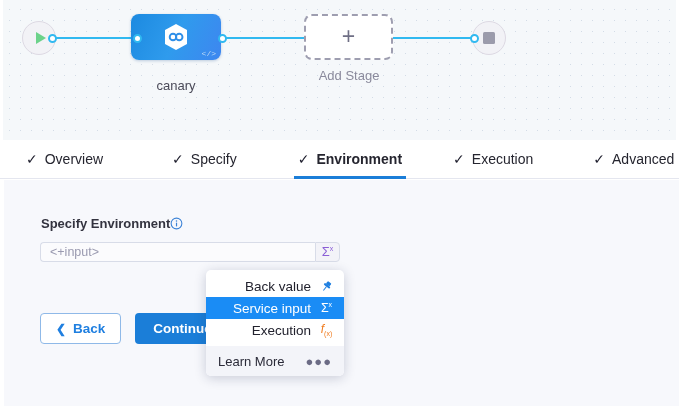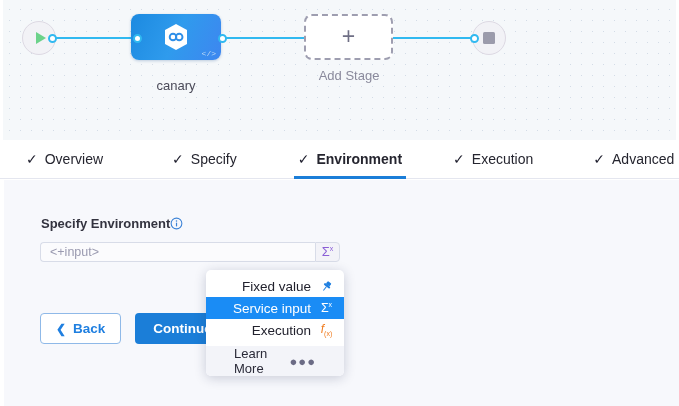--- a/index.html
+++ b/index.html
@@ -331,21 +331,21 @@
   }
   .fx-glyph sub { font-size: 7px; font-style: normal; }
 
   .dd-sep { height: 5px; }
   .dd-footer {
     height: 30px;
     background: #f3f4f9;
     display: flex;
     align-items: center;
     justify-content: space-between;
-    padding: 0 28px;
+    padding: 0 12px;
     cursor: pointer;
   }
   .dd-footer-label {
     font-size: 13px;
     color: #2a2a38;
   }
   .dots-glyph {
     font-size: 13px;
     color: #6b6b85;
     letter-spacing: 1px;
@@ -448,21 +448,21 @@
       <span>Back</span>
     </button>
     <button class="btn-continue">
       <span>Continue</span>
     </button>
   </div>
 </div>
 
 <div class="dropdown">
   <div class="dd-item">
-    <span>Fixed value</span>
+    <span>Back value</span>
     <span class="dd-icon">
       <svg class="pin-icon" viewBox="0 0 16 16">
         <g transform="rotate(38 8 8)">
           <rect x="5.2" y="1.6" width="5.6" height="4.2" rx="1" fill="#1f7fe0"></rect>
           <rect x="3.6" y="5.6" width="8.8" height="2.6" rx="1" fill="#1f7fe0"></rect>
           <rect x="7.35" y="8" width="1.3" height="6.2" fill="#1f7fe0"></rect>
         </g>
       </svg>
     </span>
   </div>

